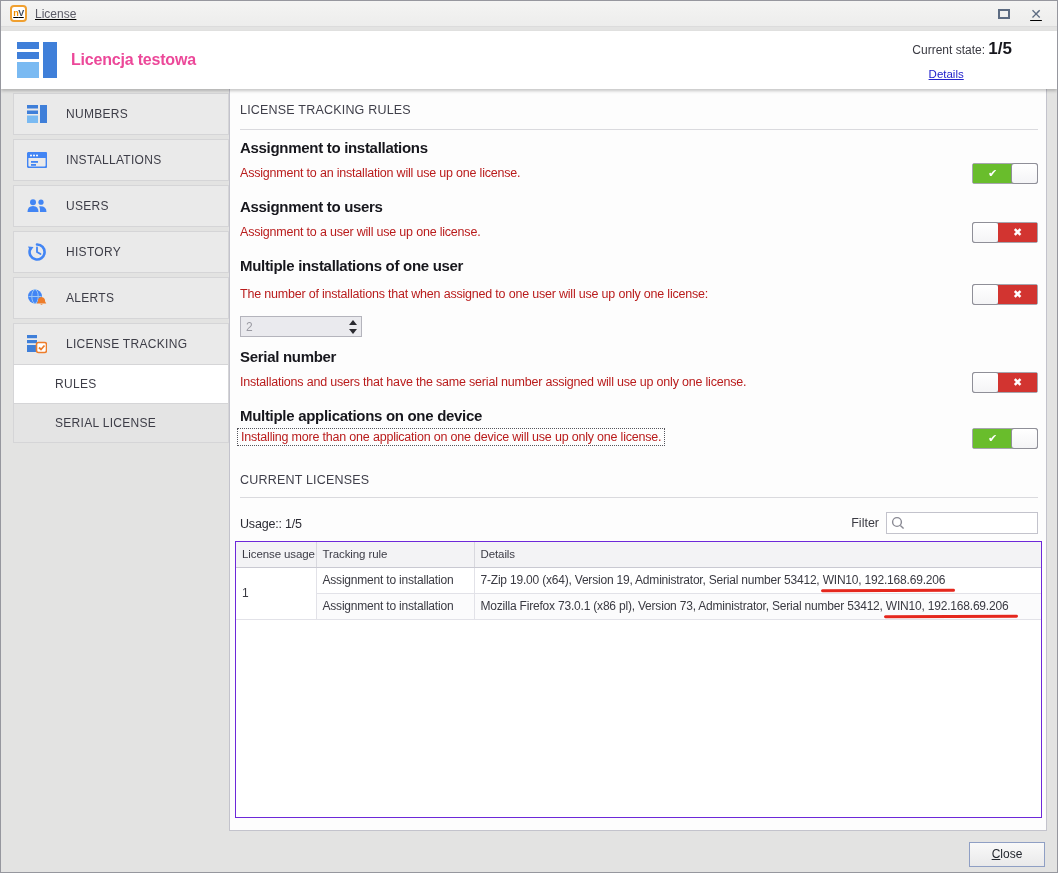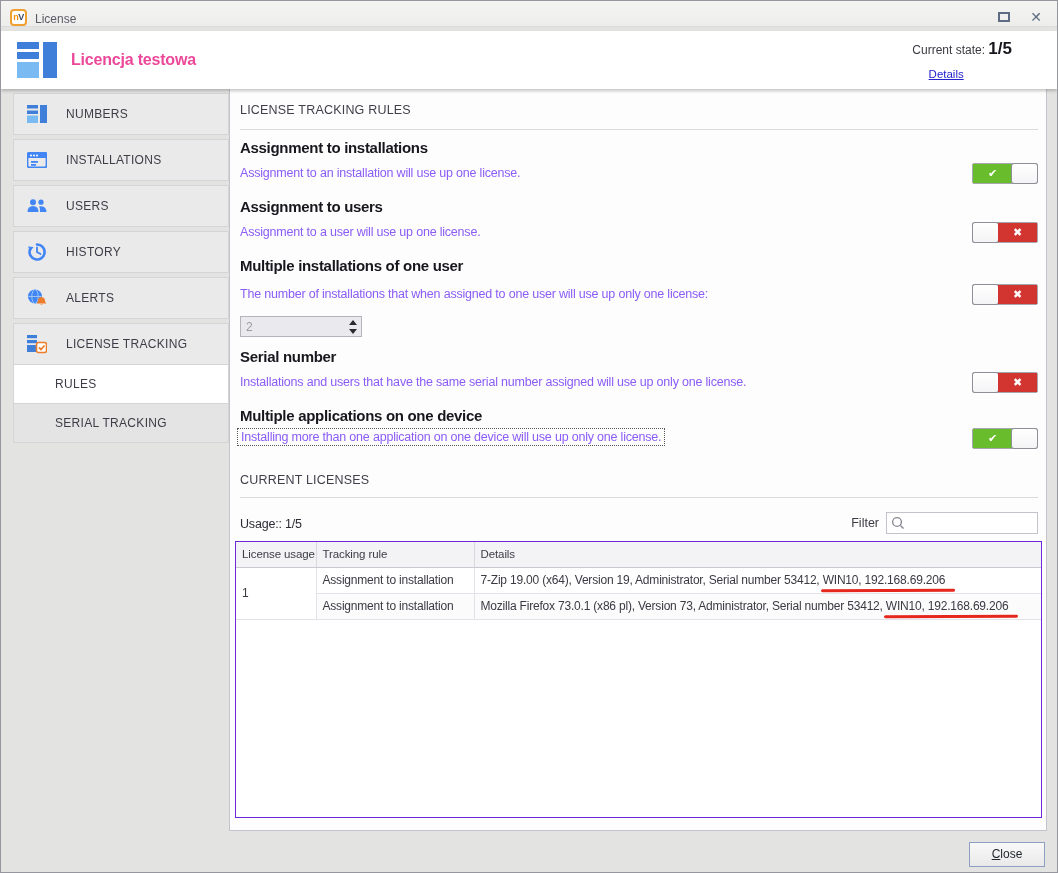--- a/index.html
+++ b/index.html
@@ -12,21 +12,21 @@
     width: 1058px; height: 873px;
     background: #e3e3e2;
     overflow: hidden;
     border: 1px solid #96979e;
   }
   
   .titlebar {
     position: absolute; left: 0; top: 0; width: 100%; height: 26px;
     background: linear-gradient(#f4f4f3, #ededec);
     border-bottom: 1px solid #dcdcdc;
-    display: flex; align-items: flex-end;
+    display: flex; align-items: center; text-decoration: underline;
   }
   .app-icon {
     width: 17px; height: 17px; margin-left: 9px;
     border: 2px solid #f0a030; border-radius: 4px;
     background: #fff;
     font-size: 9px; font-weight: bold; line-height: 13px; text-align: center;
     letter-spacing: -0.5px;
   }
   .app-icon .n { color: #f08c00; }
   .app-icon .v { color: #3e4a5e; }
@@ -75,21 +75,21 @@
   .panel {
     position: absolute; left: 228px; top: 88px; width: 818px; height: 742px;
     background: #fdfdfd; border: 1px solid #c3c3cc; border-top: none;
   }
   .sec-title { position: absolute; left: 10px; font-size: 12.5px; color: #3f3f4a; letter-spacing: 0.2px; }
   .divider { position: absolute; left: 10px; right: 8px; border-top: 1px solid #dadade; }
   .rule-head {
     position: absolute; left: 10px;
     font-size: 15px; font-weight: bold; color: #17171d; letter-spacing: -0.3px;
   }
-  .rule-desc { position: absolute; left: 10px; font-size: 12.5px; color: #8b5cf6; letter-spacing: -0.2px; }
+  .rule-desc { position: absolute; left: 10px; font-size: 12.5px; color: #b91c1c; letter-spacing: -0.2px; }
   .rule-desc.focused { left: 8px; outline: 1px dotted #55555c; padding: 1px 3px; }
   
   .toggle {
     position: absolute; right: 8px; width: 66px; height: 21px;
     background: #fff; border: 1px solid #a6a6ae; border-radius: 2px;
     display: flex; cursor: pointer;
   }
   .toggle .fill {
     flex: 1; display: flex; align-items: center; justify-content: center;
     font-size: 11px; font-weight: bold; color: #fff;
@@ -265,21 +265,21 @@
             <rect x="9.5" y="7.5" width="10" height="10" rx="2" fill="#fff" stroke="#ed7d2b" stroke-width="1.6"></rect>
             <path d="M12 12.5 l2 2 l3.5 -4" fill="none" stroke="#ed7d2b" stroke-width="1.8"></path>
           </svg>
       </span>
       <span class="side-label">LICENSE TRACKING</span>
     </div>
     <div class="side-sub active">
       <span class="side-label">RULES</span>
     </div>
     <div class="side-sub">
-      <span class="side-label">SERIAL TRACKING</span>
+      <span class="side-label">SERIAL LICENSE</span>
     </div>
   </div>
 
   <div class="panel">
 
     <div class="sec-title" style="top:14px">LICENSE TRACKING RULES</div>
     <div class="divider" style="top:40px"></div>
 
     <div class="rule-head" style="top:50px">Assignment to installations</div>
     <div class="rule-desc" style="top:77px">Assignment to an installation will use up one license.</div>

